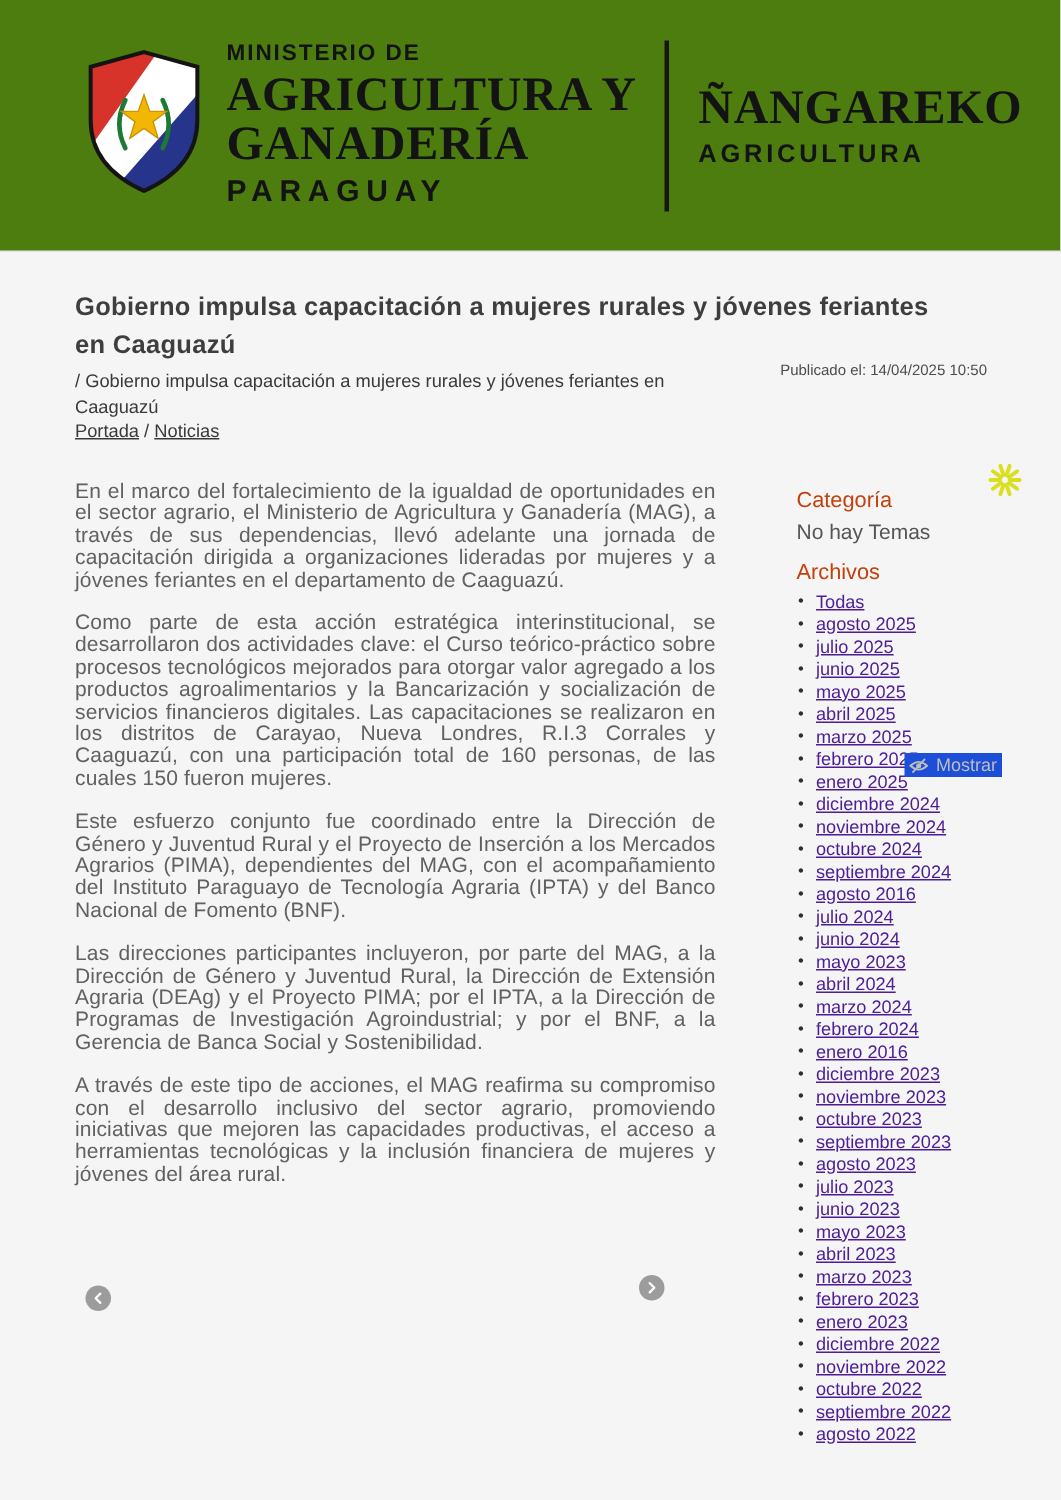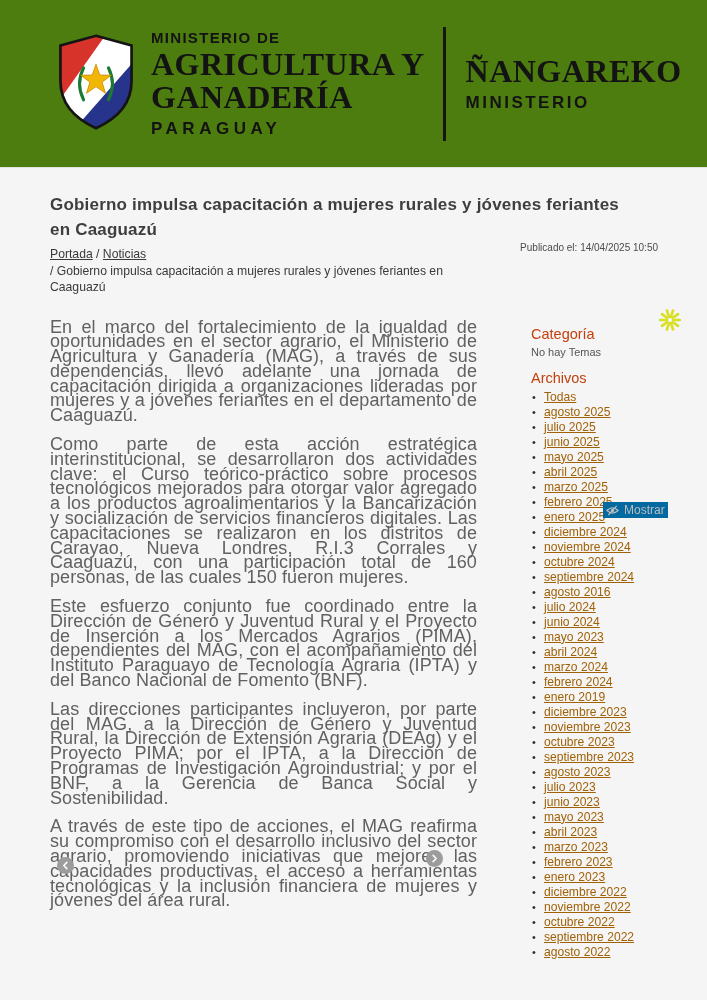--- a/index.html
+++ b/index.html
@@ -28,21 +28,21 @@
   .eyebrow {
     font-size:15px; font-weight:700; letter-spacing:1.3px; color:#131313;
     margin-bottom:2px;
   }
   .big-serif {
     font-family:"Liberation Serif", serif;
     font-size:32px; font-weight:700; line-height:33px; color:#131313;
     letter-spacing:0.5px;
   }
   .country-line {
-    font-size:17px; font-weight:700; letter-spacing:4.5px; color:#131313;
+    font-size:20px; font-weight:700; letter-spacing:4.5px; color:#131313;
     margin-top:5px;
   }
   .sub-line {
     font-size:17px; font-weight:700; letter-spacing:2.5px; color:#131313;
     margin-top:5px;
   }
   .header-divider {
     width:0; border-left:3px solid #161616; height:114px;
     margin:0 20px 0 18px;
   }
@@ -63,46 +63,46 @@
   .breadcrumb a { color:#3a3a3a; text-decoration:underline; }
   .bc-current { color:#3a3a3a; }
   .published {
     position:absolute; right:49px; top:74px;
     font-size:10px; color:#4c4c4c;
   }
 
   .columns { display:flex; margin-top:24px; }
   .article-col { width:427px; flex:0 0 auto; }
   .article-col p {
-    font-size:18px; color:#616161; line-height:14.8px;
+    font-size:14px; color:#616161; line-height:14.8px;
     text-align:justify; margin:0 0 14px 0; letter-spacing:0.1px;
   }
 
   .sidebar { margin-left:54px; flex:1; position:relative; }
   .sidebar-heading {
     font-size:14.5px; font-weight:400; color:#c2410c; margin:6px 0 4px;
   }
-  .sidebar-empty { font-size:11px; color:#555; margin:4px 0 0; }
+  .sidebar-empty { font-size:14px; color:#555; margin:4px 0 0; }
   .archives-heading { margin-top:12px; margin-bottom:4px; }
   ul.archives { list-style:none; margin:4px 0 0 0; padding:0; }
   ul.archives li {
     position:relative; padding-left:13px; line-height:15px;
     font-size:12.1px; white-space:nowrap;
   }
   ul.archives li::before {
     content:"•"; position:absolute; left:1px; top:0; color:#2f2f2f; font-size:11px;
   }
-  ul.archives a { color:#a16207; text-decoration:underline; }
+  ul.archives a { color:#4c1d95; text-decoration:underline; }
 
   
   .accent-asterisk { position:absolute; left:659px; top:309px; width:22px; height:22px; }
   .show-tooltip {
     position:absolute; left:603px; top:502px;
     display:flex; align-items:center; gap:5px;
-    background:#0369a1; padding:1px 3px;
+    background:#1d4ed8; padding:1px 3px;
     font-size:12px; color:#bdbdbd; white-space:nowrap;
   }
   .nav-circle {
     position:absolute; width:17px; height:17px; border-radius:50%;
     background:#9c9c9c; display:flex; align-items:center; justify-content:center;
     cursor:pointer;
   }
   .nav-prev { left:57px; top:857px; }
   .nav-next { left:426px; top:850px; }
 </style>
@@ -135,37 +135,37 @@
       <div class="eyebrow">MINISTERIO DE</div>
       <div class="big-serif">AGRICULTURA Y</div>
       <div class="big-serif">GANADERÍA</div>
       <div class="country-line">PARAGUAY</div>
     </div>
 
     <div class="header-divider"></div>
 
     <div class="guarani-block">
       <div class="big-serif">ÑANGAREKO</div>
-      <div class="sub-line">MINISTERIO</div>
+      <div class="sub-line">AGRICULTURA</div>
     </div>
   </header>
 
   <div class="content">
     <h1 class="article-title">Gobierno impulsa capacitación a mujeres rurales y jóvenes feriantes en Caaguazú</h1>
 
     <div class="breadcrumb">
+      <div>
+        <span>/</span>
+        <span class="bc-current">Gobierno impulsa capacitación a mujeres rurales y jóvenes feriantes en Caaguazú</span>
+      </div>
       <div>
         <a href="#">Portada</a>
         <span>/</span>
         <a href="#">Noticias</a>
       </div>
-      <div>
-        <span>/</span>
-        <span class="bc-current">Gobierno impulsa capacitación a mujeres rurales y jóvenes feriantes en Caaguazú</span>
-      </div>
     </div>
 
     <div class="published">Publicado el: 14/04/2025 10:50</div>
 
     <div class="columns">
       <div class="article-col">
 
           <p>En el marco del fortalecimiento de la igualdad de oportunidades en el sector agrario, el Ministerio de Agricultura y Ganadería (MAG), a través de sus dependencias, llevó adelante una jornada de capacitación dirigida a organizaciones lideradas por mujeres y a jóvenes feriantes en el departamento de Caaguazú.</p>
 
           <p>Como parte de esta acción estratégica interinstitucional, se desarrollaron dos actividades clave: el Curso teórico-práctico sobre procesos tecnológicos mejorados para otorgar valor agregado a los productos agroalimentarios y la Bancarización y socialización de servicios financieros digitales. Las capacitaciones se realizaron en los distritos de Carayao, Nueva Londres, R.I.3 Corrales y Caaguazú, con una participación total de 160 personas, de las cuales 150 fueron mujeres.</p>
@@ -257,21 +257,21 @@
 
             <li>
               <a href="#">marzo 2024</a>
             </li>
 
             <li>
               <a href="#">febrero 2024</a>
             </li>
 
             <li>
-              <a href="#">enero 2019</a>
+              <a href="#">enero 2016</a>
             </li>
 
             <li>
               <a href="#">diciembre 2023</a>
             </li>
 
             <li>
               <a href="#">noviembre 2023</a>
             </li>
 

